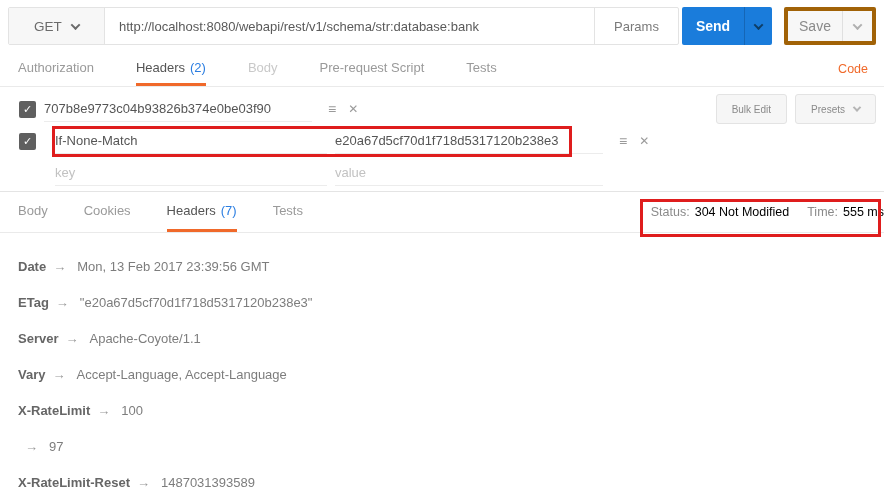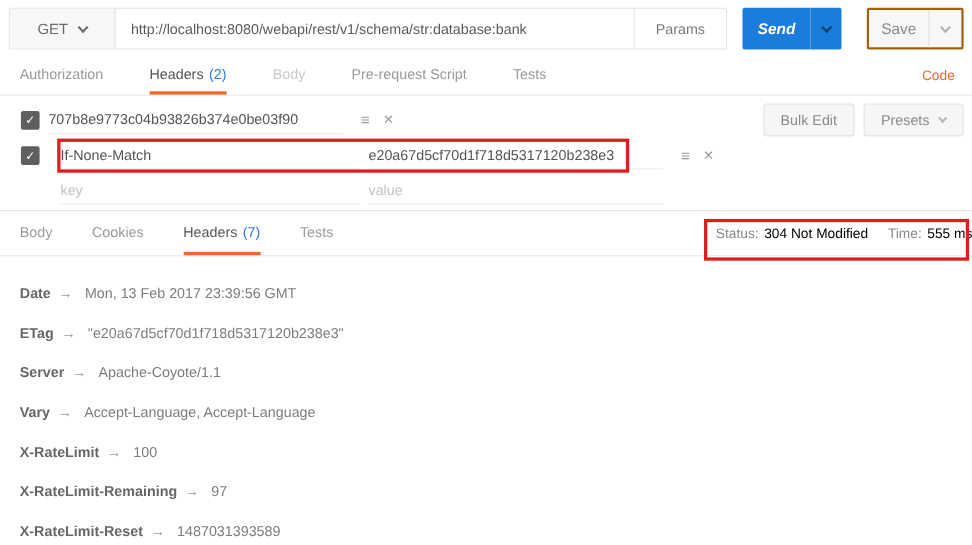--- a/index.html
+++ b/index.html
@@ -16,30 +16,30 @@
   .url-group { display: flex; flex: 1; border: 1px solid #e3e3e3; border-radius: 2px; background: #fff; }
   .method-seg {
     width: 96px; background: #f7f7f7; display: flex; align-items: center; justify-content: center;
     gap: 10px; color: #6b6b6b; font-size: 13.5px; cursor: pointer; border-right: 1px solid #e3e3e3;
   }
   .url-seg { flex: 1; display: flex; align-items: center; padding-left: 14px; font-size: 13px; color: #5a5a5a; }
   .params-seg {
     width: 84px; display: flex; align-items: center; justify-content: center;
     border-left: 1px solid #e3e3e3; color: #7a7a7a; font-size: 13px; cursor: pointer;
   }
-  .send-group { display: flex; margin-left: 14px; font-style: italic; }
+  .send-group { display: flex; margin-left: 3px; }
   .send-btn {
     width: 62px; background: #1a7cdb; color: #fff; font-weight: bold; font-size: 14px;
     display: flex; align-items: center; justify-content: center; border-radius: 2px 0 0 2px; cursor: pointer;
   }
   .send-caret {
     width: 28px; background: #1a7cdb; border-left: 1px solid #1566b6; border-radius: 0 2px 2px 0;
     display: flex; align-items: center; justify-content: center; color: #0e3e66; cursor: pointer;
   }
-  .save-group { display: flex; margin-left: 23px; border: 2px solid #a16207; border-radius: 2px; background: #f7f7f7; }
+  .save-group { display: flex; margin-left: 12px; border: 4px solid #a16207; border-radius: 2px; background: #f7f7f7; }
   .save-btn { width: 54px; display: flex; align-items: center; justify-content: center; color: #8a8a8a; font-size: 14px; cursor: pointer; }
   .save-caret { width: 30px; border-left: 1px solid #e0e0e0; display: flex; align-items: center; justify-content: center; color: #b0b0b0; cursor: pointer; }
   .chev { display: inline-block; width: 7px; height: 7px; border-right: 2px solid currentColor; border-bottom: 2px solid currentColor; transform: rotate(45deg) translate(-1px,-1px); }
   
   .tabs { position: relative; display: flex; align-items: stretch; height: 36px; border-bottom: 1px solid #eaeaea; padding: 0 18px; font-size: 13px; color: #9a9a9a; }
   .tab { display: flex; align-items: center; gap: 5px; border-bottom: 3px solid transparent; margin-right: 42px; cursor: pointer; white-space: nowrap; }
   .tab.dim { color: #c9c9c9; }
   .tab.active { color: #555; border-bottom-color: #f0692a; }
   .tab .count { color: #2a7de1; }
   .code-link { position: absolute; right: 16px; top: 0; height: 100%; display: flex; align-items: center; color: #f0692a; font-size: 12.5px; cursor: pointer; }
@@ -56,21 +56,21 @@
   .row-icons { display: flex; align-items: center; margin-left: 16px; gap: 12px; }
   .icon-menu { color: #9a9a9a; font-size: 14px; cursor: pointer; }
   .icon-x { color: #9a9a9a; font-size: 12px; cursor: pointer; }
   .ph-input { border: none; outline: none; border-bottom: 1px solid #ececec; height: 26px; font-size: 13px; color: #555; font-family: "Liberation Sans", sans-serif; background: transparent; }
   .ph-input::placeholder { color: #c2c2c2; }
   .ph-key { width: 272px; margin-left: 55px; }
   .ph-val { width: 268px; margin-left: 8px; }
   .hdr-buttons { position: absolute; right: 8px; top: 7px; display: flex; gap: 8px; }
   .btn-light {
     background: #f6f6f6; border: 1px solid #e3e3e3; border-radius: 3px; color: #8a8a8a;
-    font-size: 13px; height: 30px; display: flex; align-items: center; justify-content: center; padding: 0 15px; gap: 9px; cursor: pointer;
+    font-size: 10px; height: 30px; display: flex; align-items: center; justify-content: center; padding: 0 15px; gap: 9px; cursor: pointer;
   }
   .btn-light .chev { width: 6px; height: 6px; color: #b5b5b5; }
   .section-split { border-bottom: 1px solid #e4e4e4; }
   
   .resp-tabs { height: 41px; }
   .resp-tabs .tab { margin-right: 36px; }
   .status-area { position: absolute; right: 0; top: 0; height: 100%; display: flex; align-items: center; gap: 18px; font-size: 12.5px; }
   .status-pair { display: flex; gap: 5px; }
   .status-lbl { color: #8a8a8a; }
   .status-val { color: #000000; }
@@ -220,21 +220,20 @@
     <span class="rh-key">Vary</span>
     <span class="rh-arrow">→</span>
     <span class="rh-val">Accept-Language, Accept-Language</span>
   </div>
   <div class="rh-row">
     <span class="rh-key">X-RateLimit</span>
     <span class="rh-arrow">→</span>
     <span class="rh-val">100</span>
   </div>
   <div class="rh-row">
-    <span class="rh-key">X-RateLimit-Remaining</span>
     <span class="rh-arrow">→</span>
     <span class="rh-val">97</span>
   </div>
   <div class="rh-row">
     <span class="rh-key">X-RateLimit-Reset</span>
     <span class="rh-arrow">→</span>
     <span class="rh-val">1487031393589</span>
   </div>
 </div>
 

